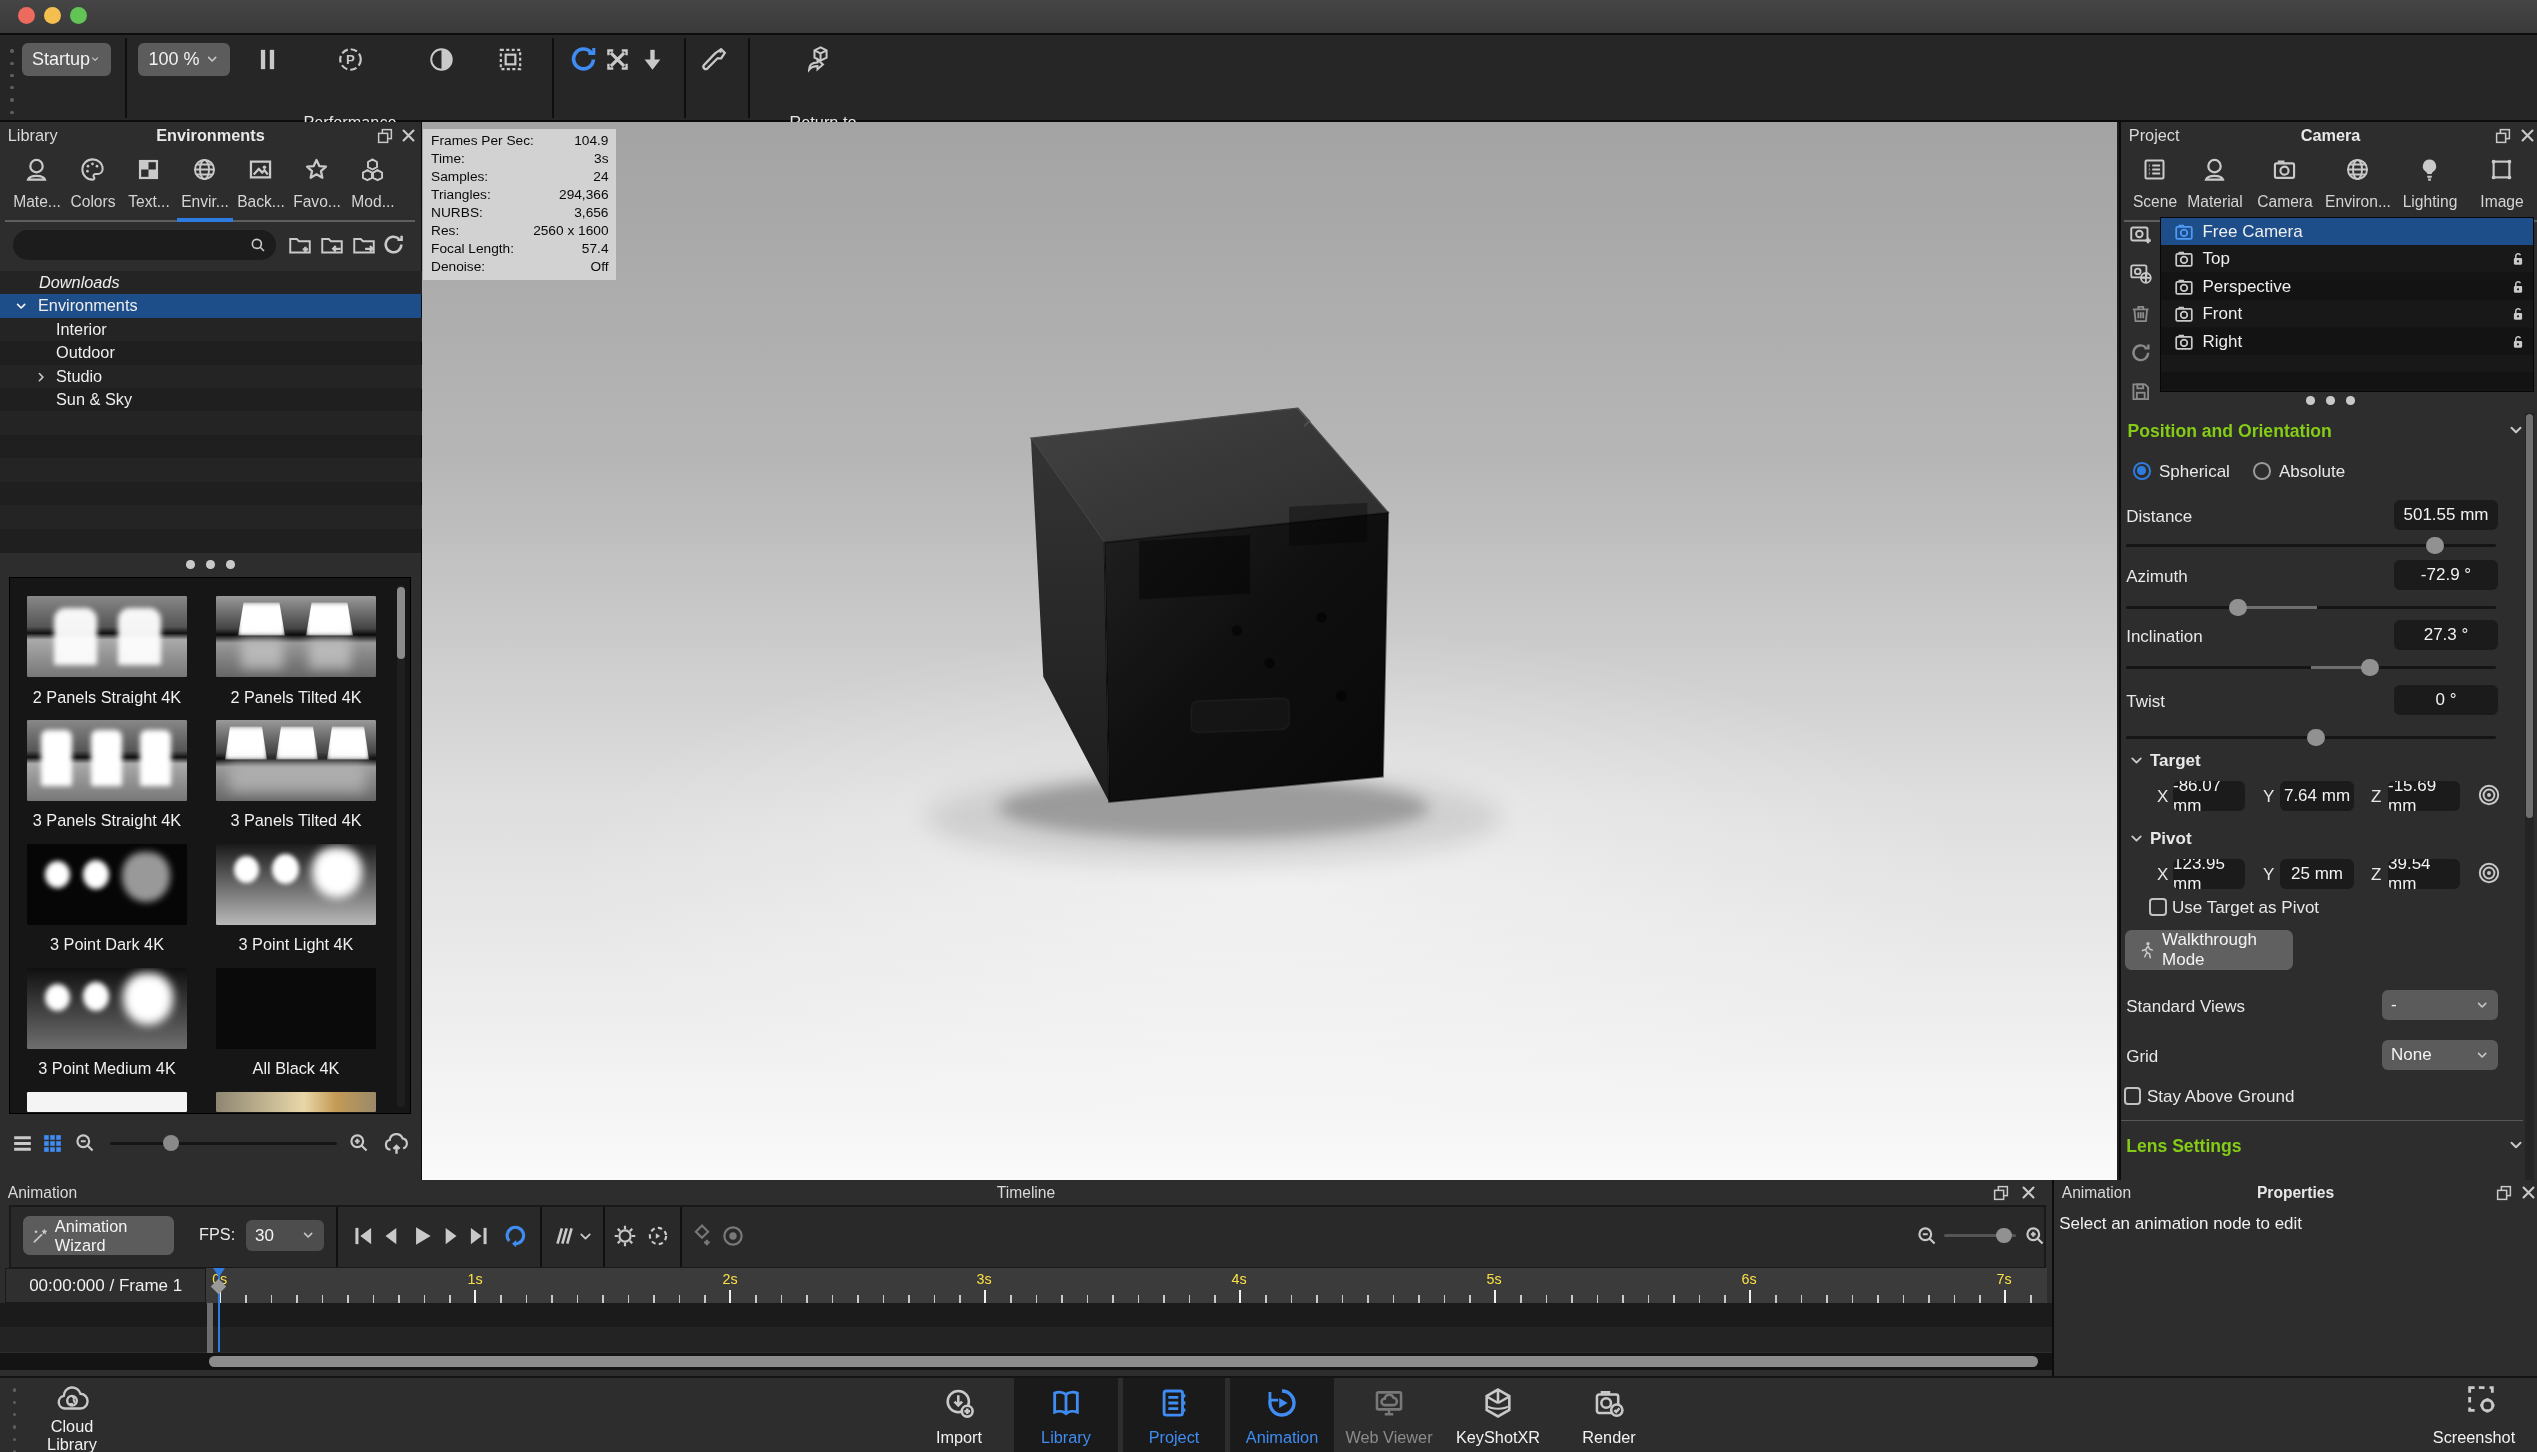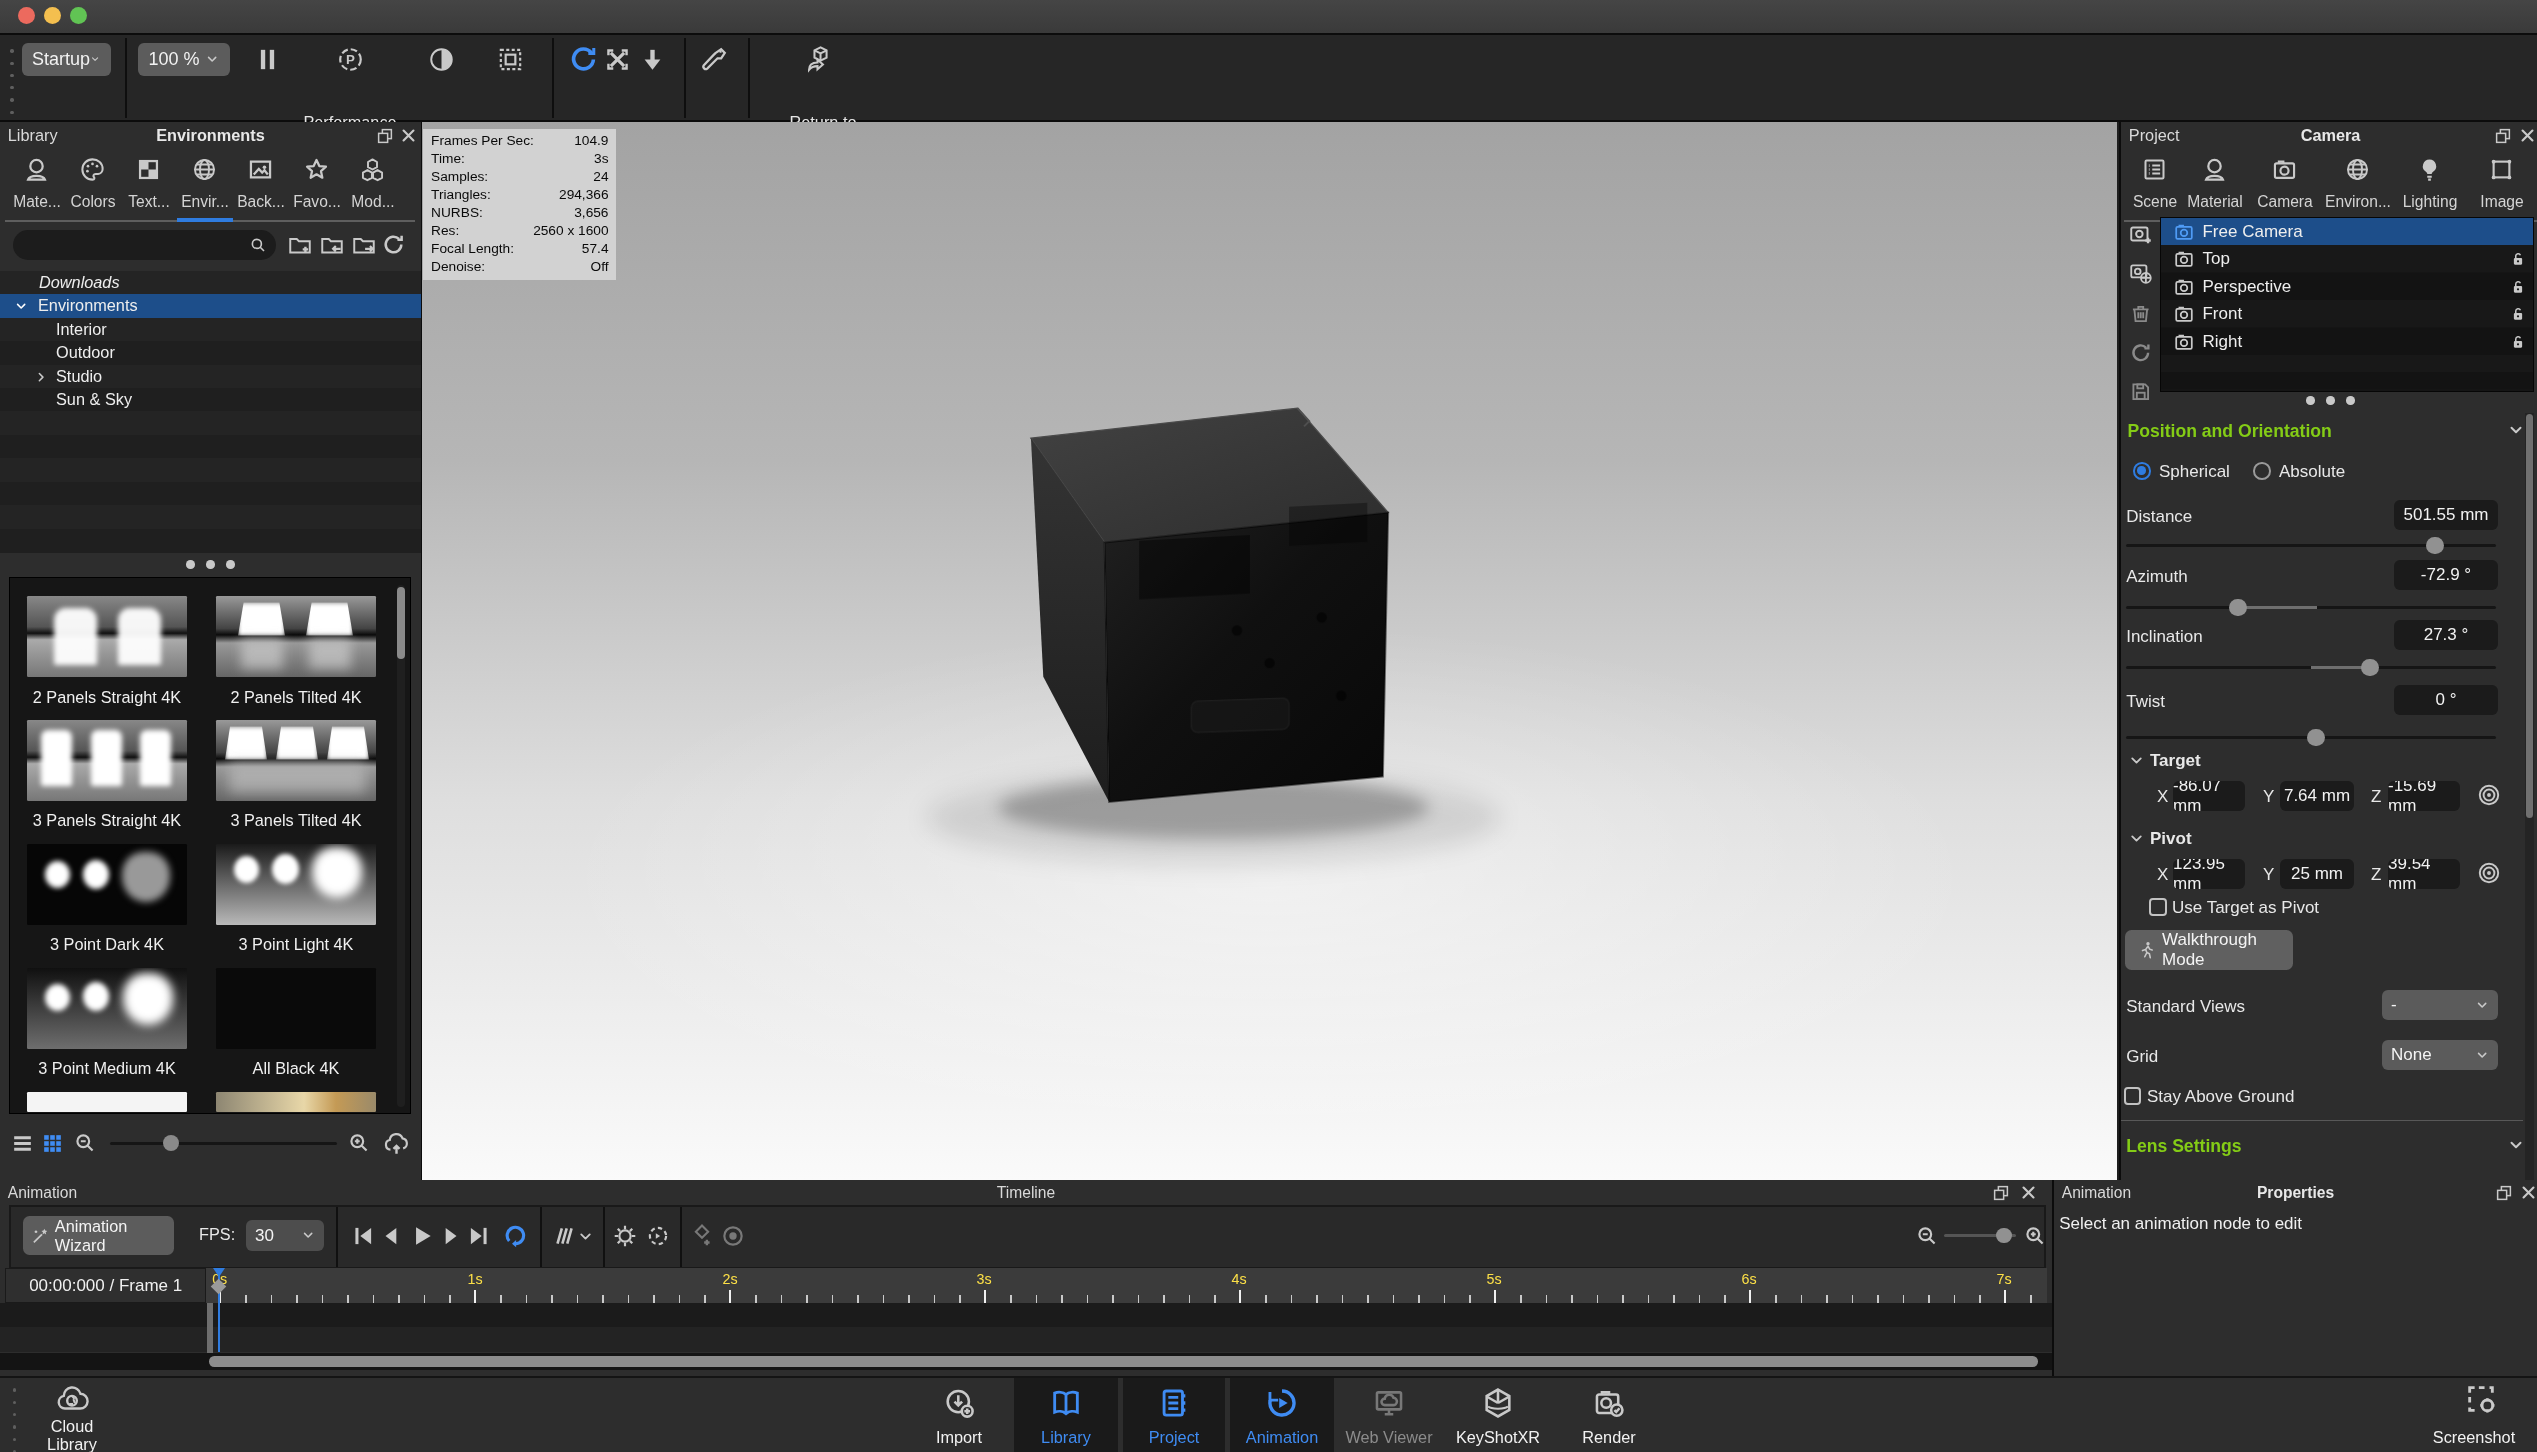--- a/index.html
+++ b/index.html
@@ -21,21 +21,21 @@
   .chev{width:14.3px;height:14.3px;}
   
   .panel{background:#2d2d2d;}
   .phdr-l{left:7.8px;top:3.9px;font-size:16.3px;color:#d9d9d9;}
   .phdr-c{left:0;width:100%;top:3.9px;text-align:center;font-size:16.3px;font-weight:bold;color:#e8e8e8;}
   .tab-label{font-size:15.6px;color:#d4d4d4;text-align:center;}
   .tab-underline{height:2px;background:#5e5e5e;}
   .tab-active{height:3.9px;background:#2f7ce0;}
   .searchbox{background:#1c1c1c;border-radius:15.6px;}
   .treerow{left:0;width:421px;height:23.5px;font-size:16.3px;line-height:23.5px;color:#eee;}
-  .tr-odd{background:#242424;}.tr-even{background:#1f1f1f;}
+  .tr-odd{background:#242424;padding-left:28px;}.tr-even{background:#1f1f1f;}
   .tr-sel{background:#1d4e8a !important;}
   .dots3{display:flex;gap:11.7px;justify-content:center;width:100%;}
   .dots3 i{width:8.5px;height:8.5px;border-radius:50%;background:#c9c9c9;}
   .thumbbox{background:#161616;border:1.3px solid #000;}
   .thumb-label{font-size:16.3px;color:#f0f0f0;text-align:center;}
   .thumb-img{border-radius:1.3px;overflow:hidden;position:absolute;}
   
   .camrow{left:0;width:100%;height:27px;font-size:17px;line-height:27px;color:#eee;display:flex;align-items:center;}
   .sec-hdr{font-size:17.6px;font-weight:bold;color:#84cc16;}
   .flabel{font-size:17px;color:#e8e8e8;}

